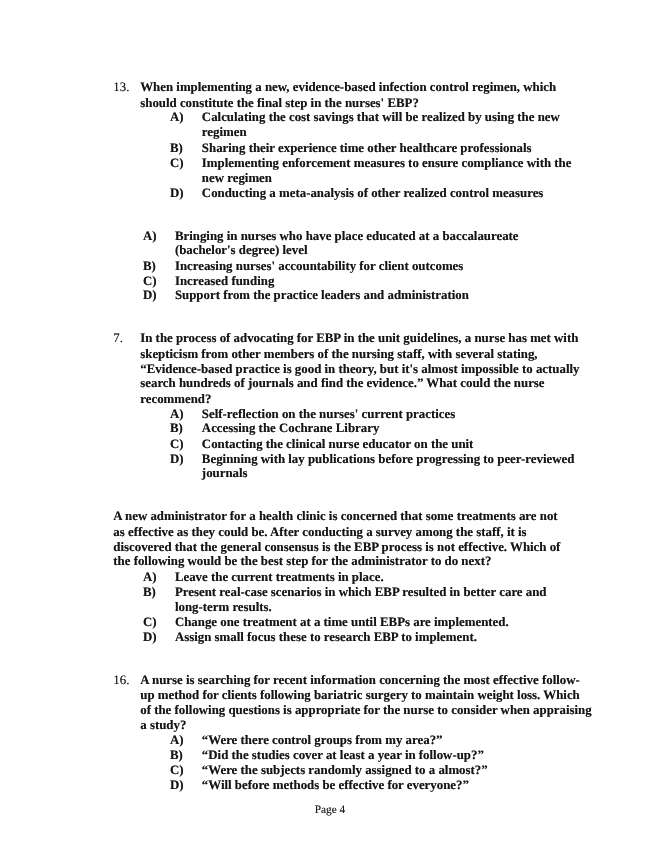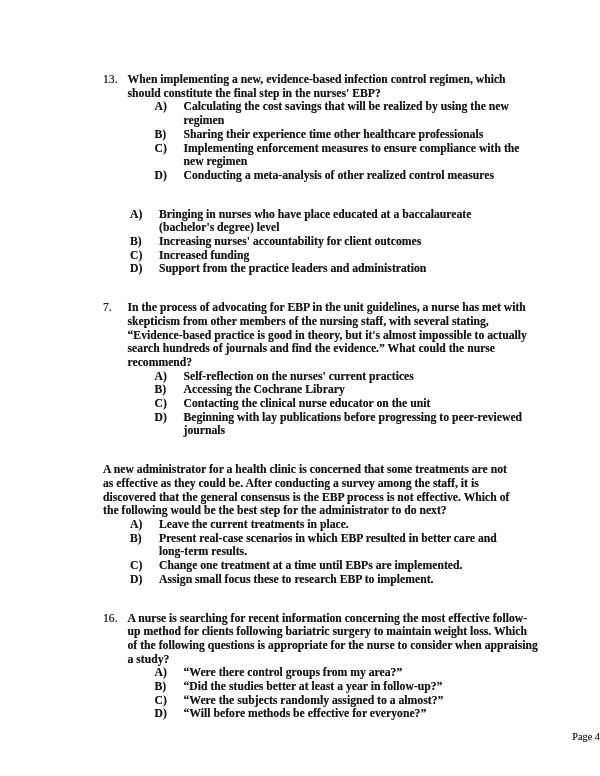--- a/index.html
+++ b/index.html
@@ -45,21 +45,21 @@
     width: 29px;
   }
   .opt-text {
     flex: 1;
   }
   .footer {
     position: absolute;
     top: 731px;
     left: 0;
     width: 100%;
-    text-align: right;
+    text-align: center;
     font-size: 10.3px;
     line-height: 12px;
     color: #1c1c1c;
   }
 </style>
 </head>
 <body>
 
 <div class="page">
 
@@ -155,21 +155,21 @@
   <div class="question">
     <div class="q-num">16.</div>
     <div class="q-body">
       <div class="q-stem">A nurse is searching for recent information concerning the most effective follow-up method for clients following bariatric surgery to maintain weight loss. Which of the following questions is appropriate for the nurse to consider when appraising a study?</div>
       <div class="option">
         <div class="opt-letter">A)</div>
         <div class="opt-text">“Were there control groups from my area?”</div>
       </div>
       <div class="option">
         <div class="opt-letter">B)</div>
-        <div class="opt-text">“Did the studies better at least a year in follow-up?”</div>
+        <div class="opt-text">“Did the studies cover at least a year in follow-up?”</div>
       </div>
       <div class="option">
         <div class="opt-letter">C)</div>
         <div class="opt-text">“Were the subjects randomly assigned to a almost?”</div>
       </div>
       <div class="option">
         <div class="opt-letter">D)</div>
         <div class="opt-text">“Will before methods be effective for everyone?”</div>
       </div>
     </div>

